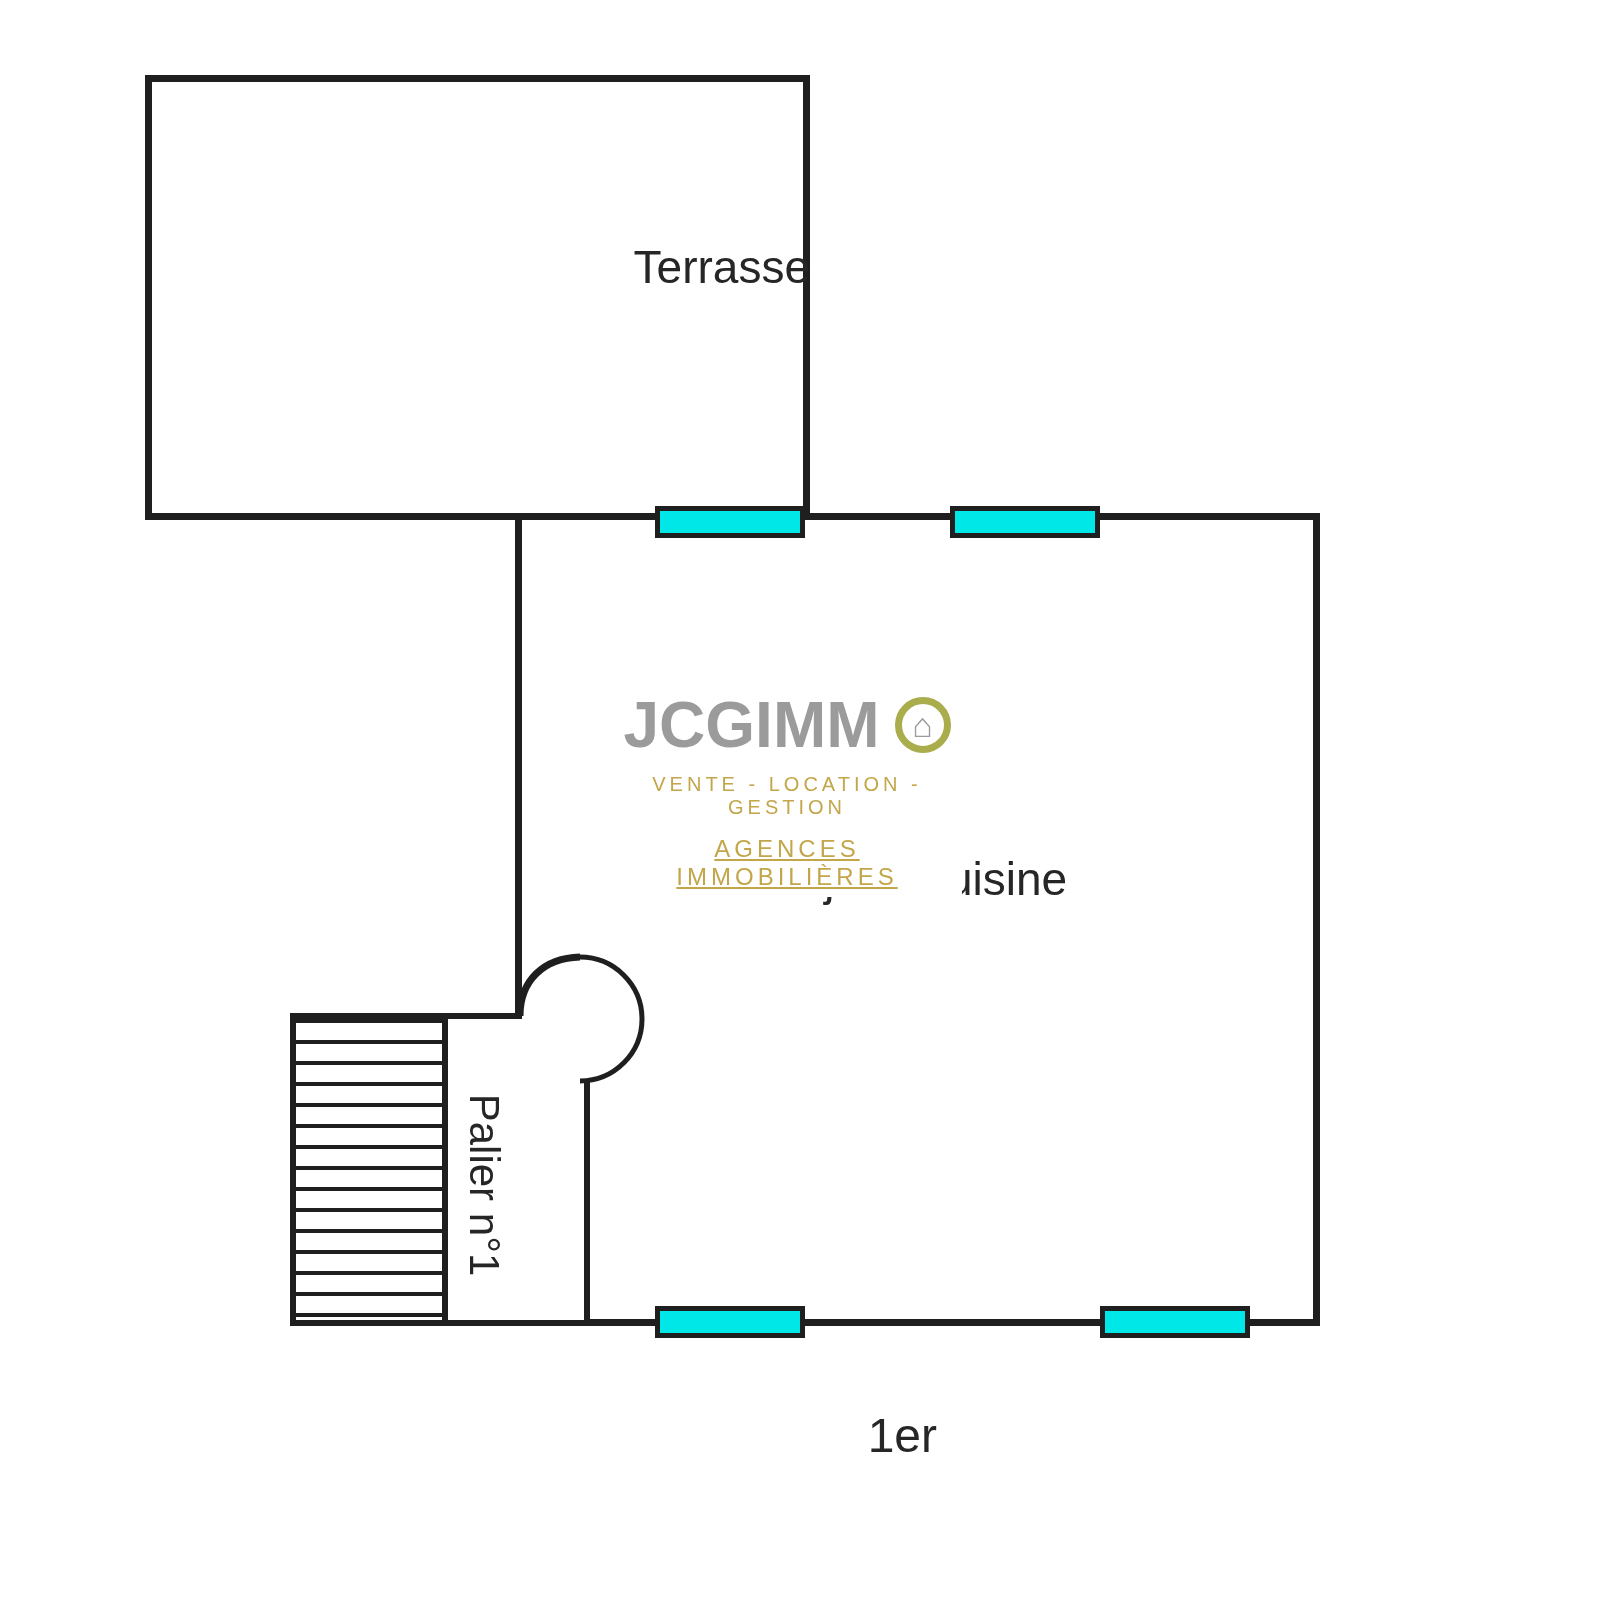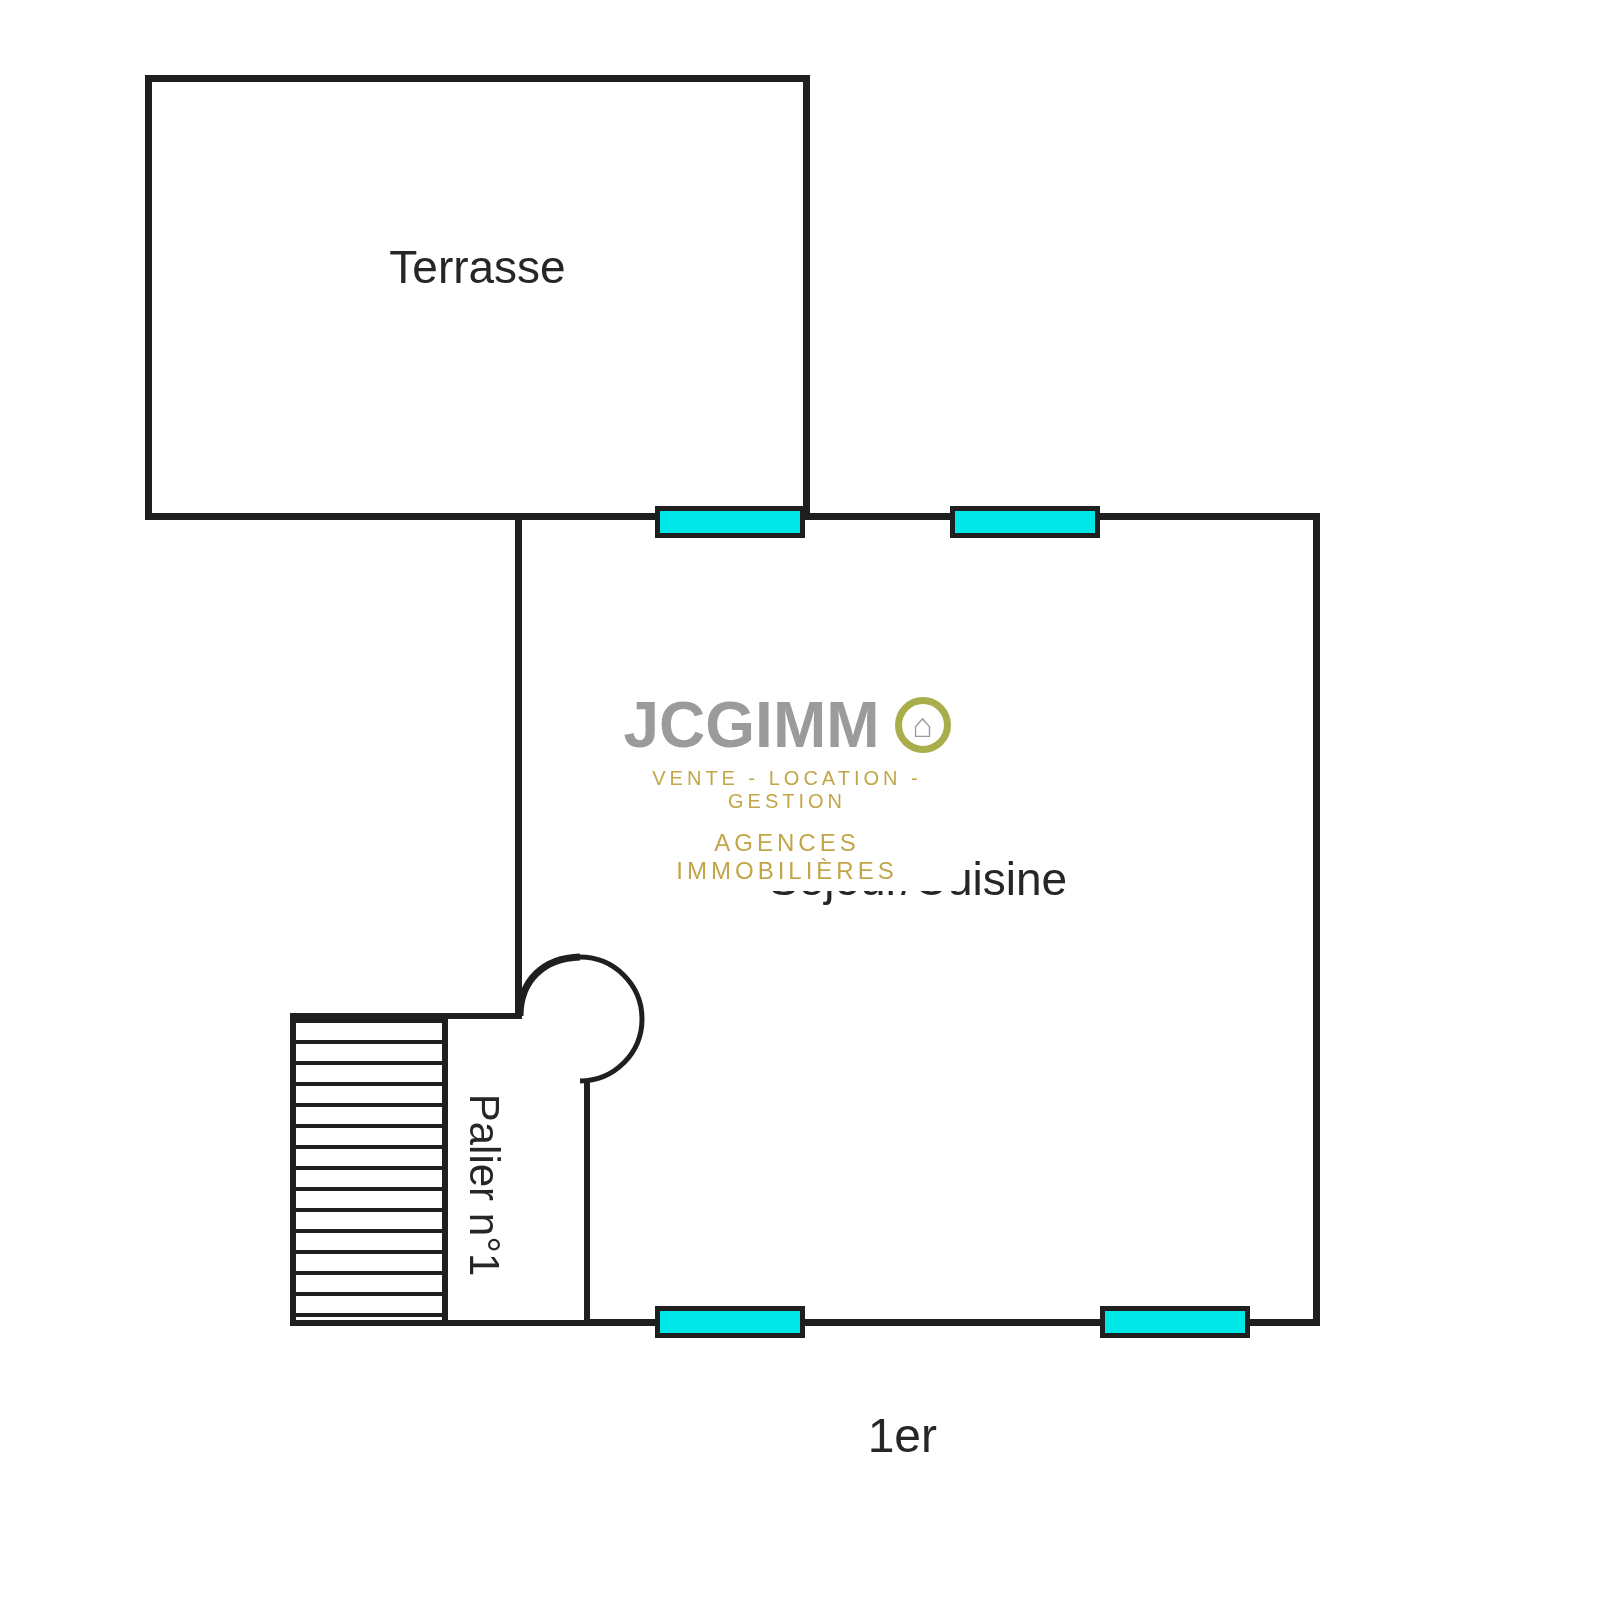--- a/index.html
+++ b/index.html
@@ -22,39 +22,39 @@
   .door-gap { position: absolute; left: 522px; top: 1008px; width: 60px; height: 16px; background: #ffffff; }
   .door-svg { position: absolute; left: 508px; top: 944px; width: 140px; height: 150px; }
 
   .window { position: absolute; height: 32px; border: 5px solid #1f1f1f; background: #00e7e7; }
   .win-1 { left: 655px;  top: 506px;  width: 150px; }
   .win-2 { left: 950px;  top: 506px;  width: 150px; }
   .win-3 { left: 655px;  top: 1306px; width: 150px; }
   .win-4 { left: 1100px; top: 1306px; width: 150px; }
 
   .plan-label { position: absolute; color: #262626; }
-  .label-terrasse { left: 145px; top: 240px; width: 665px; text-align: center; font-size: 46px; }
+  .label-terrasse { left: 145px; top: 240px; width: 665px; text-align: right; font-size: 46px; }
   .label-sejour   { left: 515px; top: 852px; width: 805px; text-align: center; font-size: 46px; }
   .label-palier   { left: 484px; top: 1185px; font-size: 42px; white-space: nowrap;
                     transform: translate(-50%, -50%) rotate(90deg); }
   .label-floor    { left: 737px; top: 1408px; width: 200px; text-align: right; font-size: 48px; }
 
   .watermark { position: absolute; left: 612px; top: 693px; width: 350px; text-align: center; }
   .brand {
     font-size: 64px; font-weight: bold; color: #9b9b9b; line-height: 1;
     display: flex; align-items: center; justify-content: center; gap: 15px;
   }
   .brand-o {
     display: inline-flex; width: 56px; height: 56px; border: 7px solid #a9ad4b;
     border-radius: 50%; align-items: center; justify-content: center;
     color: #9b9b9b; font-size: 34px; font-weight: bold;
   }
-  .tagline  { margin-top: 10px; font-size: 20px; letter-spacing: 4px; color: #c3a64a; }
+  .tagline  { margin-top: 16px; font-size: 20px; letter-spacing: 4px; color: #c3a64a; }
   .subtitle { margin-top: 10px; display: inline-block; background: #ffffff; padding: 6px 12px;
-              font-size: 24px; letter-spacing: 4px; color: #c3a64a; }
+              font-size: 24px; letter-spacing: 4px; color: #c3a64a; text-decoration: underline; }
 </style>
 </head>
 <body>
 
 <div class="canvas">
 
   <div class="room sejour"></div>
 
   <div class="room terrasse"></div>
 

